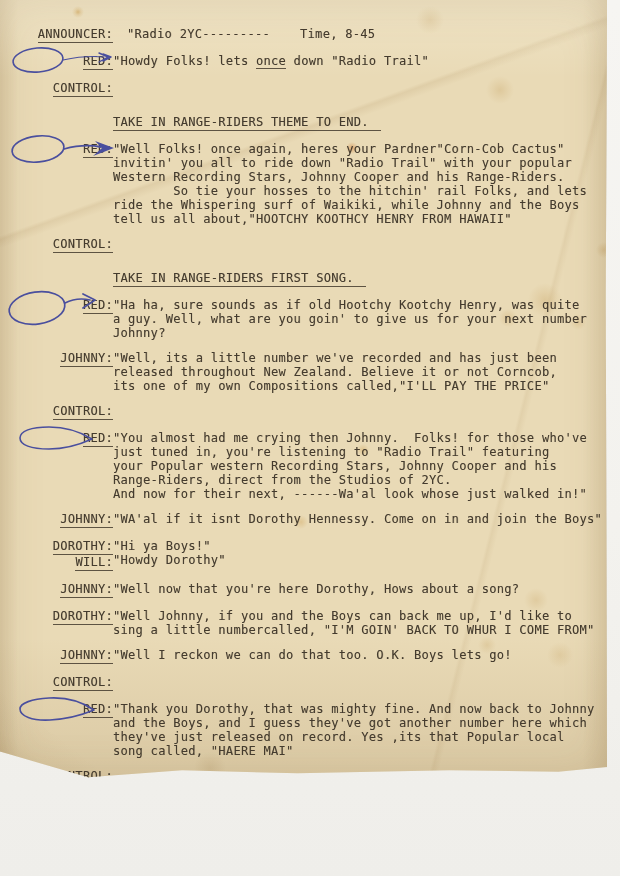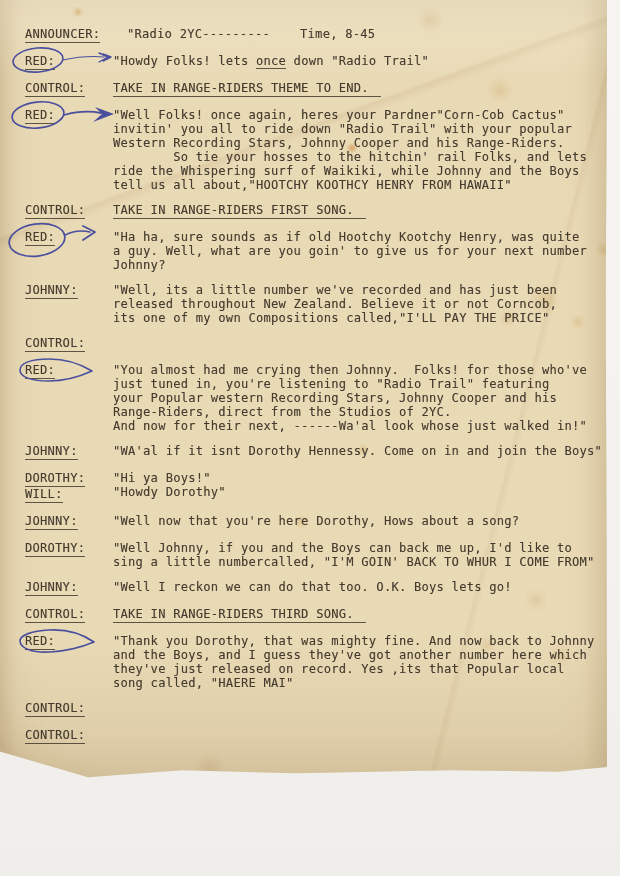--- a/index.html
+++ b/index.html
@@ -39,25 +39,25 @@
       radial-gradient(circle at 210px 768px, rgba(150,118,66,.16) 0, transparent 16px);
   }
   .content{
     position:absolute;left:0;top:0;width:100%;
     padding:27px 0 0 25px;box-sizing:border-box;
     font-size:12px;line-height:14px;letter-spacing:.3px;
     color:#443b2e;
     text-shadow:.3px .3px 0 rgba(68,59,46,.35);
   }
   .row{display:flex;align-items:flex-start;margin-bottom:11px;}
-  .label-col{width:88px;flex:0 0 88px;position:relative;}
+  .label-col{width:88px;flex:0 0 88px;position:relative;text-align:right;}
   .speaker{border-bottom:1.2px solid rgba(68,59,46,.85);padding-bottom:1px;white-space:pre;display:inline-block;}
   .text-col{flex:1 1 auto;white-space:pre;}
   .indent{padding-left:14px;}
-  .directive{border-bottom:1.2px solid rgba(68,59,46,.85);padding:0 12px 1px 0;display:inline-block;white-space:pre;}
+  .directive{border-bottom:1.2px solid rgba(68,59,46,.85);padding:0 12px 1px 0;display:inline-block;white-space:pre;margin-top:34px;}
   .uword{border-bottom:1.2px solid rgba(68,59,46,.85);}
   .annot{position:absolute;left:-14px;top:-7px;overflow:visible;pointer-events:none;}
   .annot path, .annot ellipse{stroke:#4a4f9e;fill:none;stroke-linecap:round;stroke-linejoin:round;}
   .annot .fill{fill:#4a4f9e;stroke:none;}
   .stack .speaker{display:inline-block;margin-bottom:0;}
   .stack div{line-height:14px;}
 </style>
 </head>
 <body>
 
@@ -174,21 +174,20 @@
 sing a little numbercalled, "I'M GOIN' BACK TO WHUR I COME FROM"</div>
     </div>
 
     <div class="row">
       <div class="label-col"><span class="speaker">JOHNNY:</span></div>
       <div class="text-col">"Well I reckon we can do that too. O.K. Boys lets go!</div>
     </div>
 
     <div class="row">
       <div class="label-col"><span class="speaker">CONTROL:</span></div>
-      <div class="text-col"><span class="directive">TAKE IN RANGE-RIDERS THIRD SONG.</span></div>
     </div>
 
     <div class="row">
       <div class="label-col">
         <svg class="annot" width="120" height="40" viewBox="0 0 120 40">
           <path d="M83,15 C70,6 56,2 38,3 C21,4 9,8 9,14 C9,21 21,26 39,25 C57,24 71,20 83,15 Z" stroke-width="1.6"></path>
         </svg>
         <span class="speaker">RED:</span>
       </div>
       <div class="text-col">"Thank you Dorothy, that was mighty fine. And now back to Johnny

